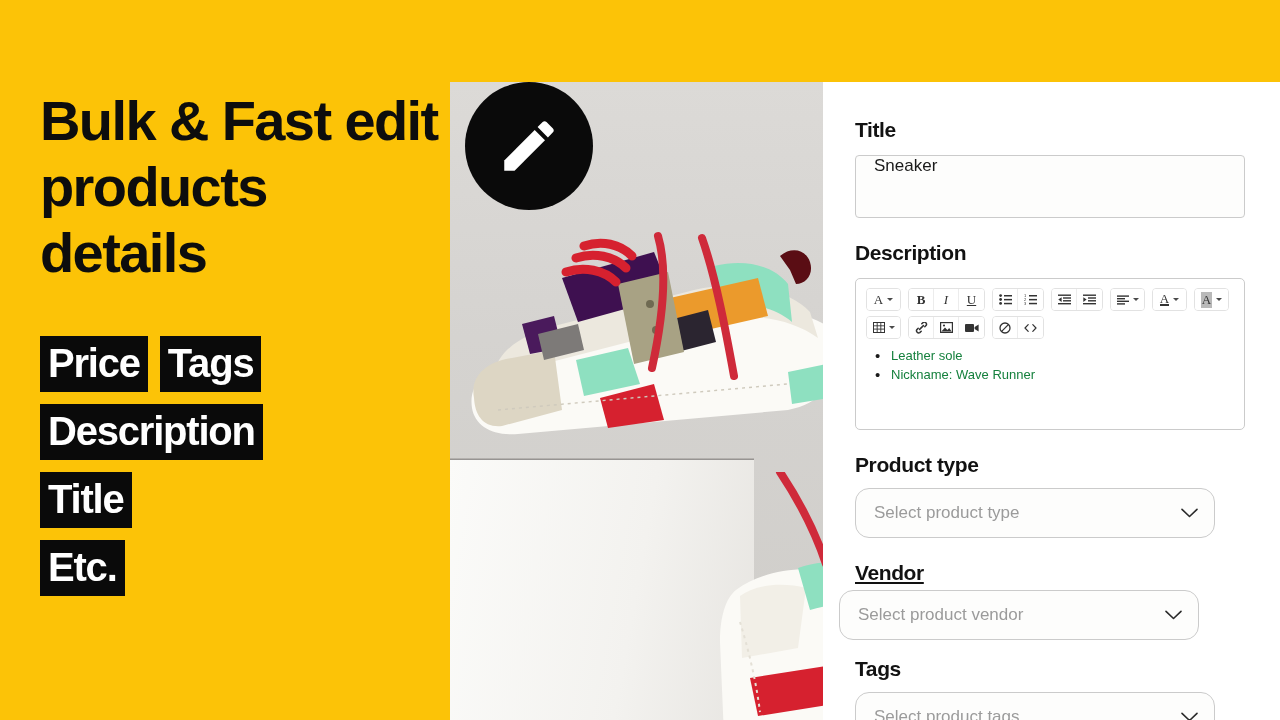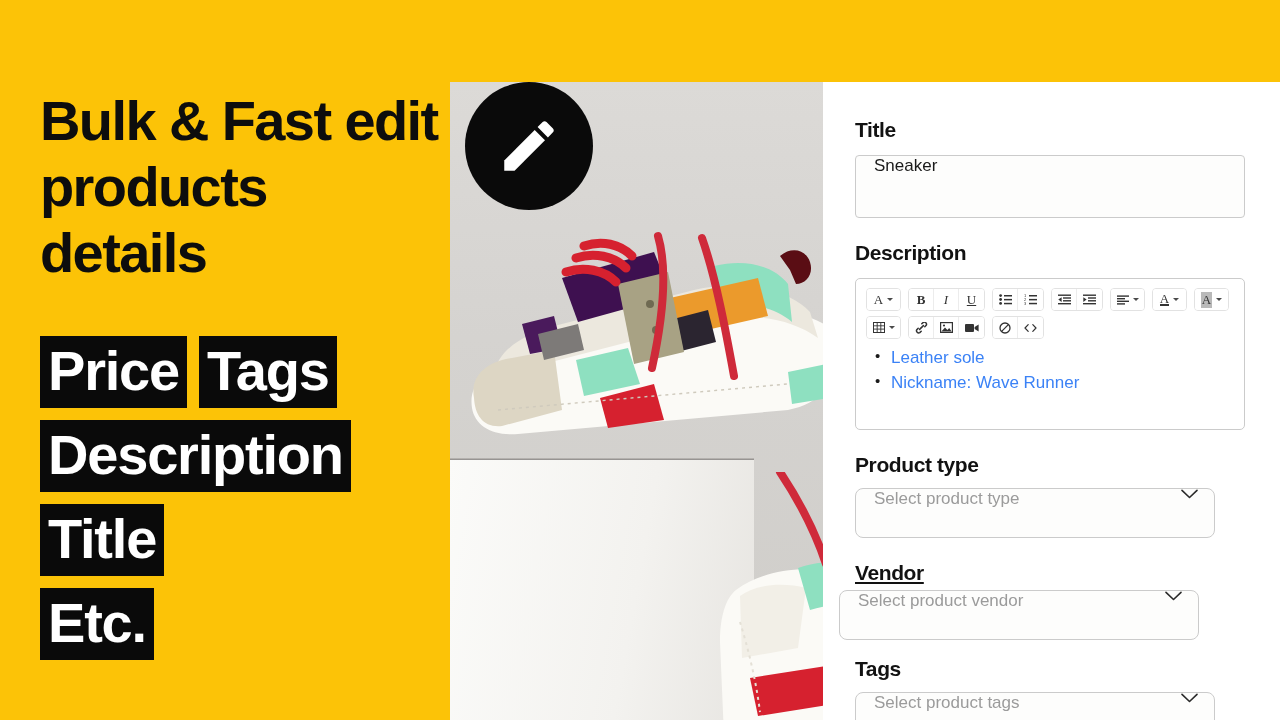--- a/index.html
+++ b/index.html
@@ -28,21 +28,21 @@
     letter-spacing: -1.6px; color: #0d0d0d;
   }
   .kw-list {
     position: absolute; left: 40px; top: 336px; width: 400px;
     display: flex; flex-wrap: wrap; align-content: flex-start;
     gap: 6px 12px;
   }
   .kw {
     display: inline-block;
     background: #0a0a0a; color: #ffffff;
-    font-size: 56px; font-weight: 700; line-height: 1.0;
+    font-size: 40px; font-weight: 700; line-height: 1.0;
     letter-spacing: -1.2px;
     padding: 7px 8px 9px 8px;
     white-space: nowrap;
   }
   .kw-break { flex-basis: 100%; height: 0; }
 
   
   .photo-col {
     position: absolute; left: 450px; top: 82px; width: 373px; height: 638px;
     overflow: hidden;
@@ -114,39 +114,39 @@
   .tb-group .tb-btn:last-child { border-right: none; }
   .tb-btn.wide { width: 33px; gap: 2px; }
   .tb-btn svg { display: block; }
   .caret { width: 0; height: 0; border-left: 3.2px solid transparent; border-right: 3.2px solid transparent; border-top: 3.8px solid #4a4a4a; margin-left: 2px; }
   .glyph-serif { font-family: "Liberation Serif", serif; font-size: 13px; }
   .hl-a { background: #b9b9b9; padding: 0 1px; }
 
   .editor-body { margin-top: 7px; padding-left: 4px; }
   .editor-body ul { list-style: none; }
   .editor-body li {
-    font-size: 17px; color: #3b82f6; line-height: 1.47;
+    font-size: 13px; color: #15803d; line-height: 1.47;
     position: relative; padding-left: 21px;
   }
   .editor-body li::before {
     content: "•"; position: absolute; left: 5px; top: -1px;
     font-size: 15px; color: #1b1b1b;
   }
 
   .f-ptype-label { position:absolute; left: 32px; top: 371px; }
   .f-ptype-select { position: absolute; left: 32px; top: 406px; }
   .f-vendor-label { position:absolute; left: 32px; top: 479px; text-decoration: underline; }
   .f-vendor-select { position: absolute; left: 16px; top: 508px; }
   .f-tags-label { position:absolute; left: 32px; top: 575px; }
   .f-tags-select { position: absolute; left: 32px; top: 610px; }
 
   .select-box {
     width: 360px; height: 50px;
-    border: 1px solid #cbcbcb; border-radius: 8px; background: #fdfdfc;
-    display: flex; align-items: flex-start; justify-content: space-between;
+    border: 1px solid #cbcbcb; border-radius: 14px; background: #fdfdfc;
+    display: flex; align-items: center; justify-content: space-between;
     padding: 0 16px 0 18px;
     font-size: 17px; color: #9b9b9b;
   }
   .chev { width: 17px; height: 10px; flex: none; }
 </style>
 </head>
 <body>
 
 <div class="stage">
 

